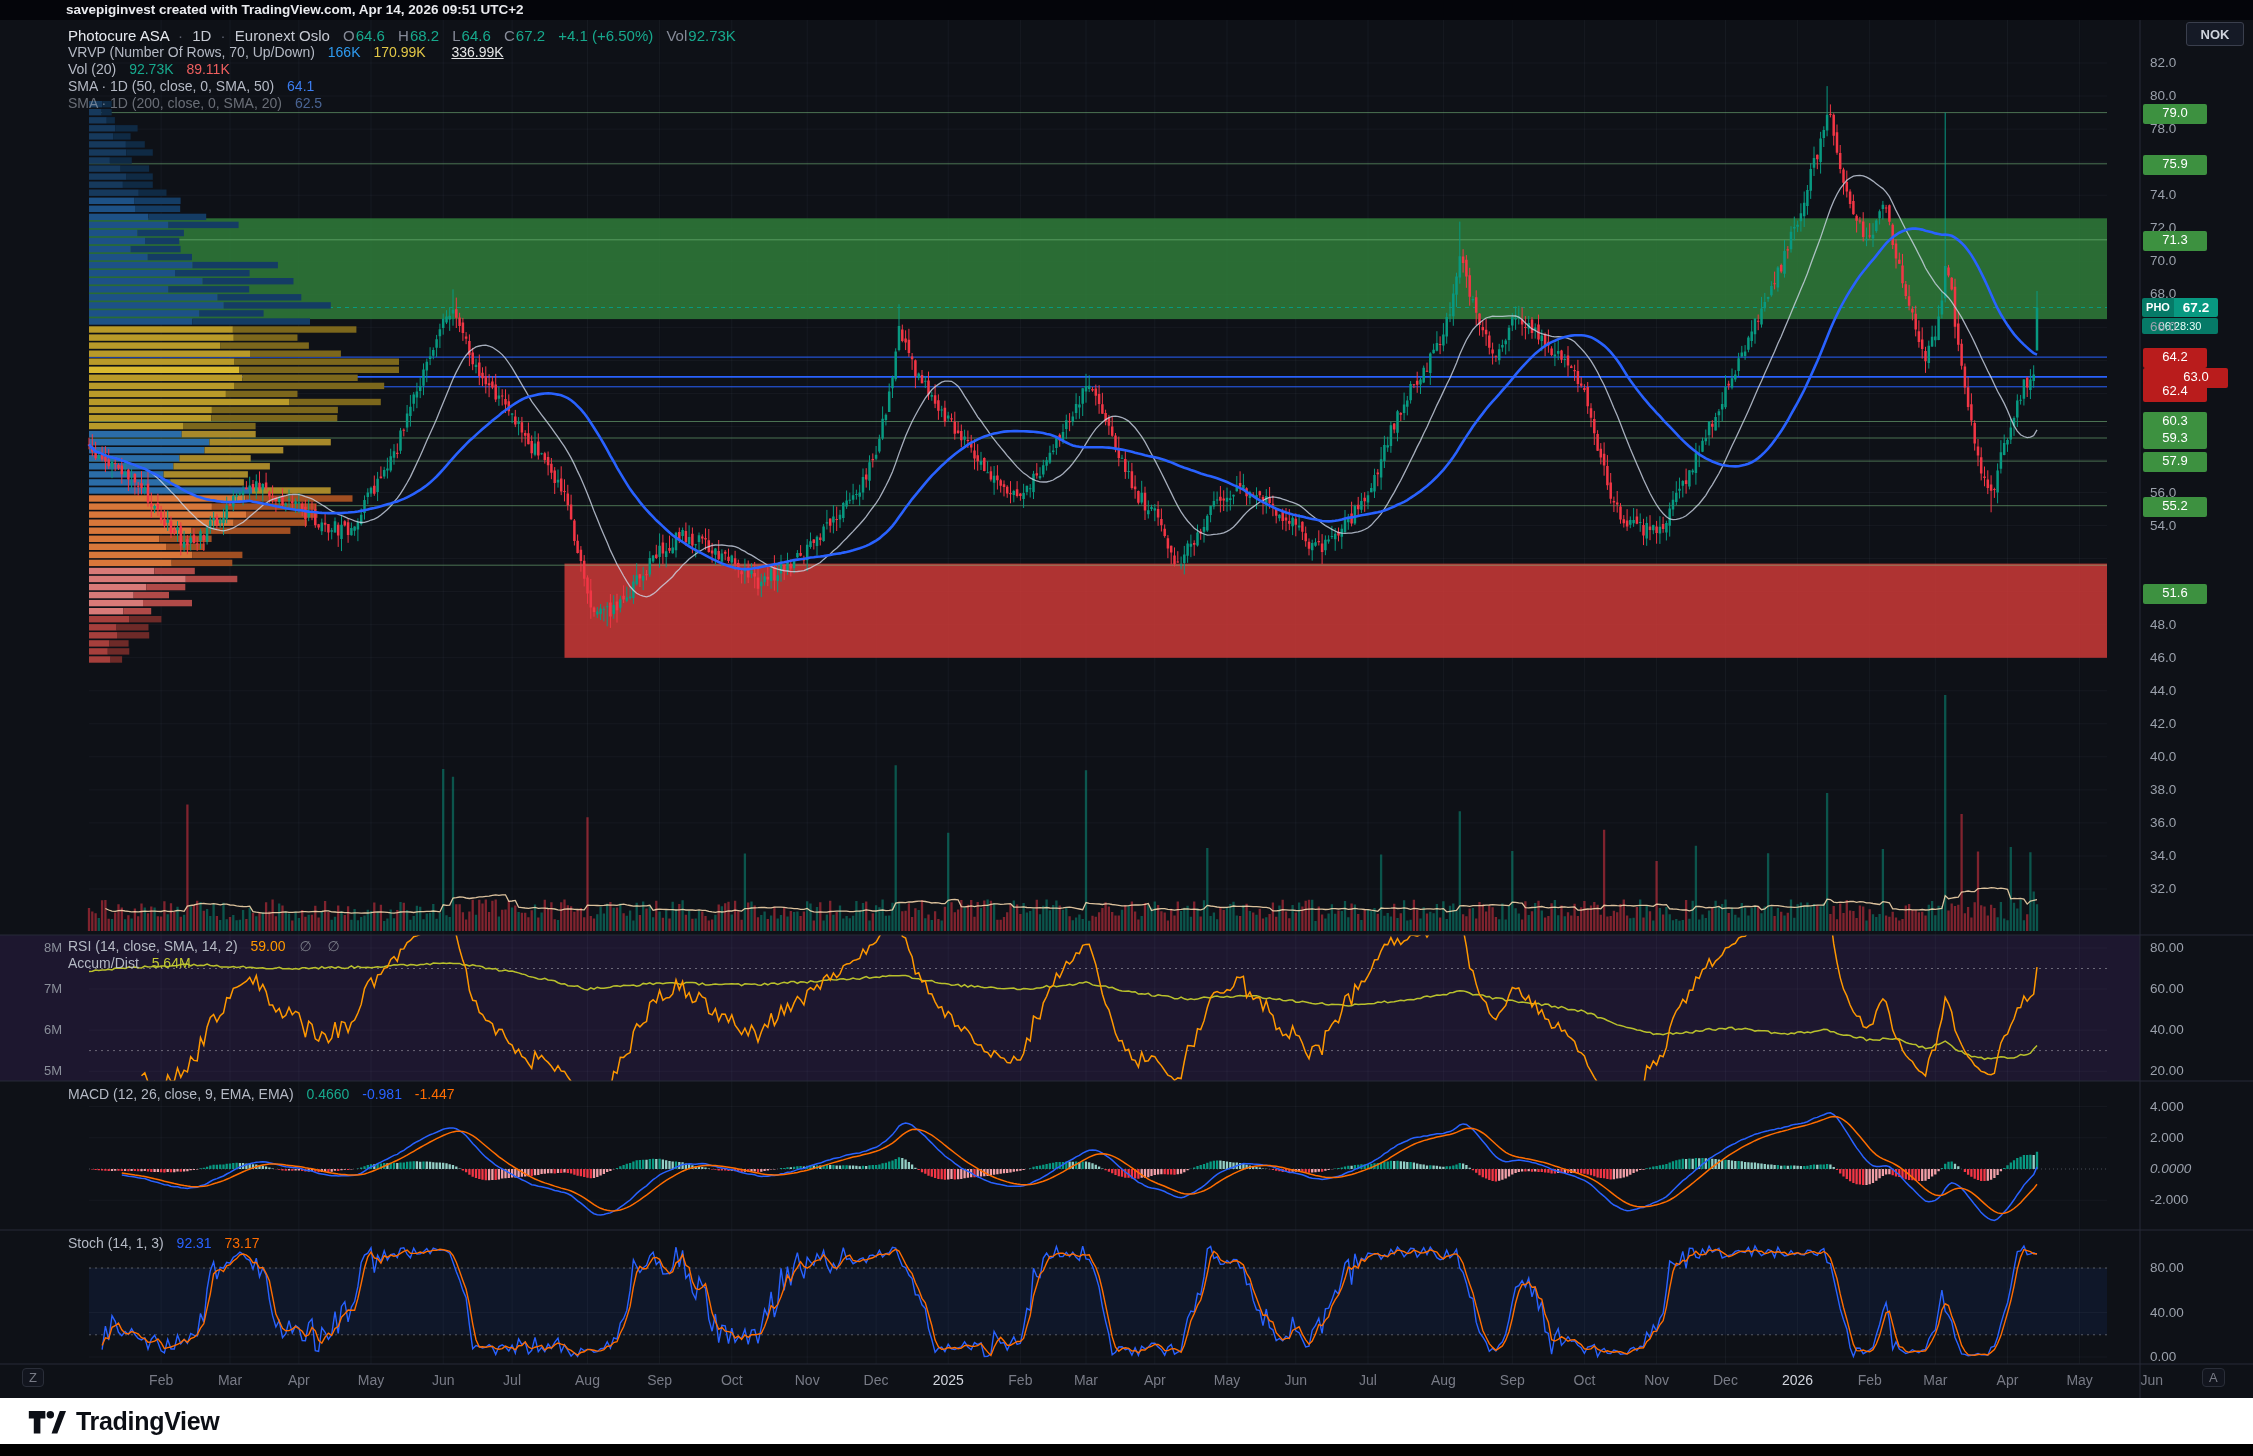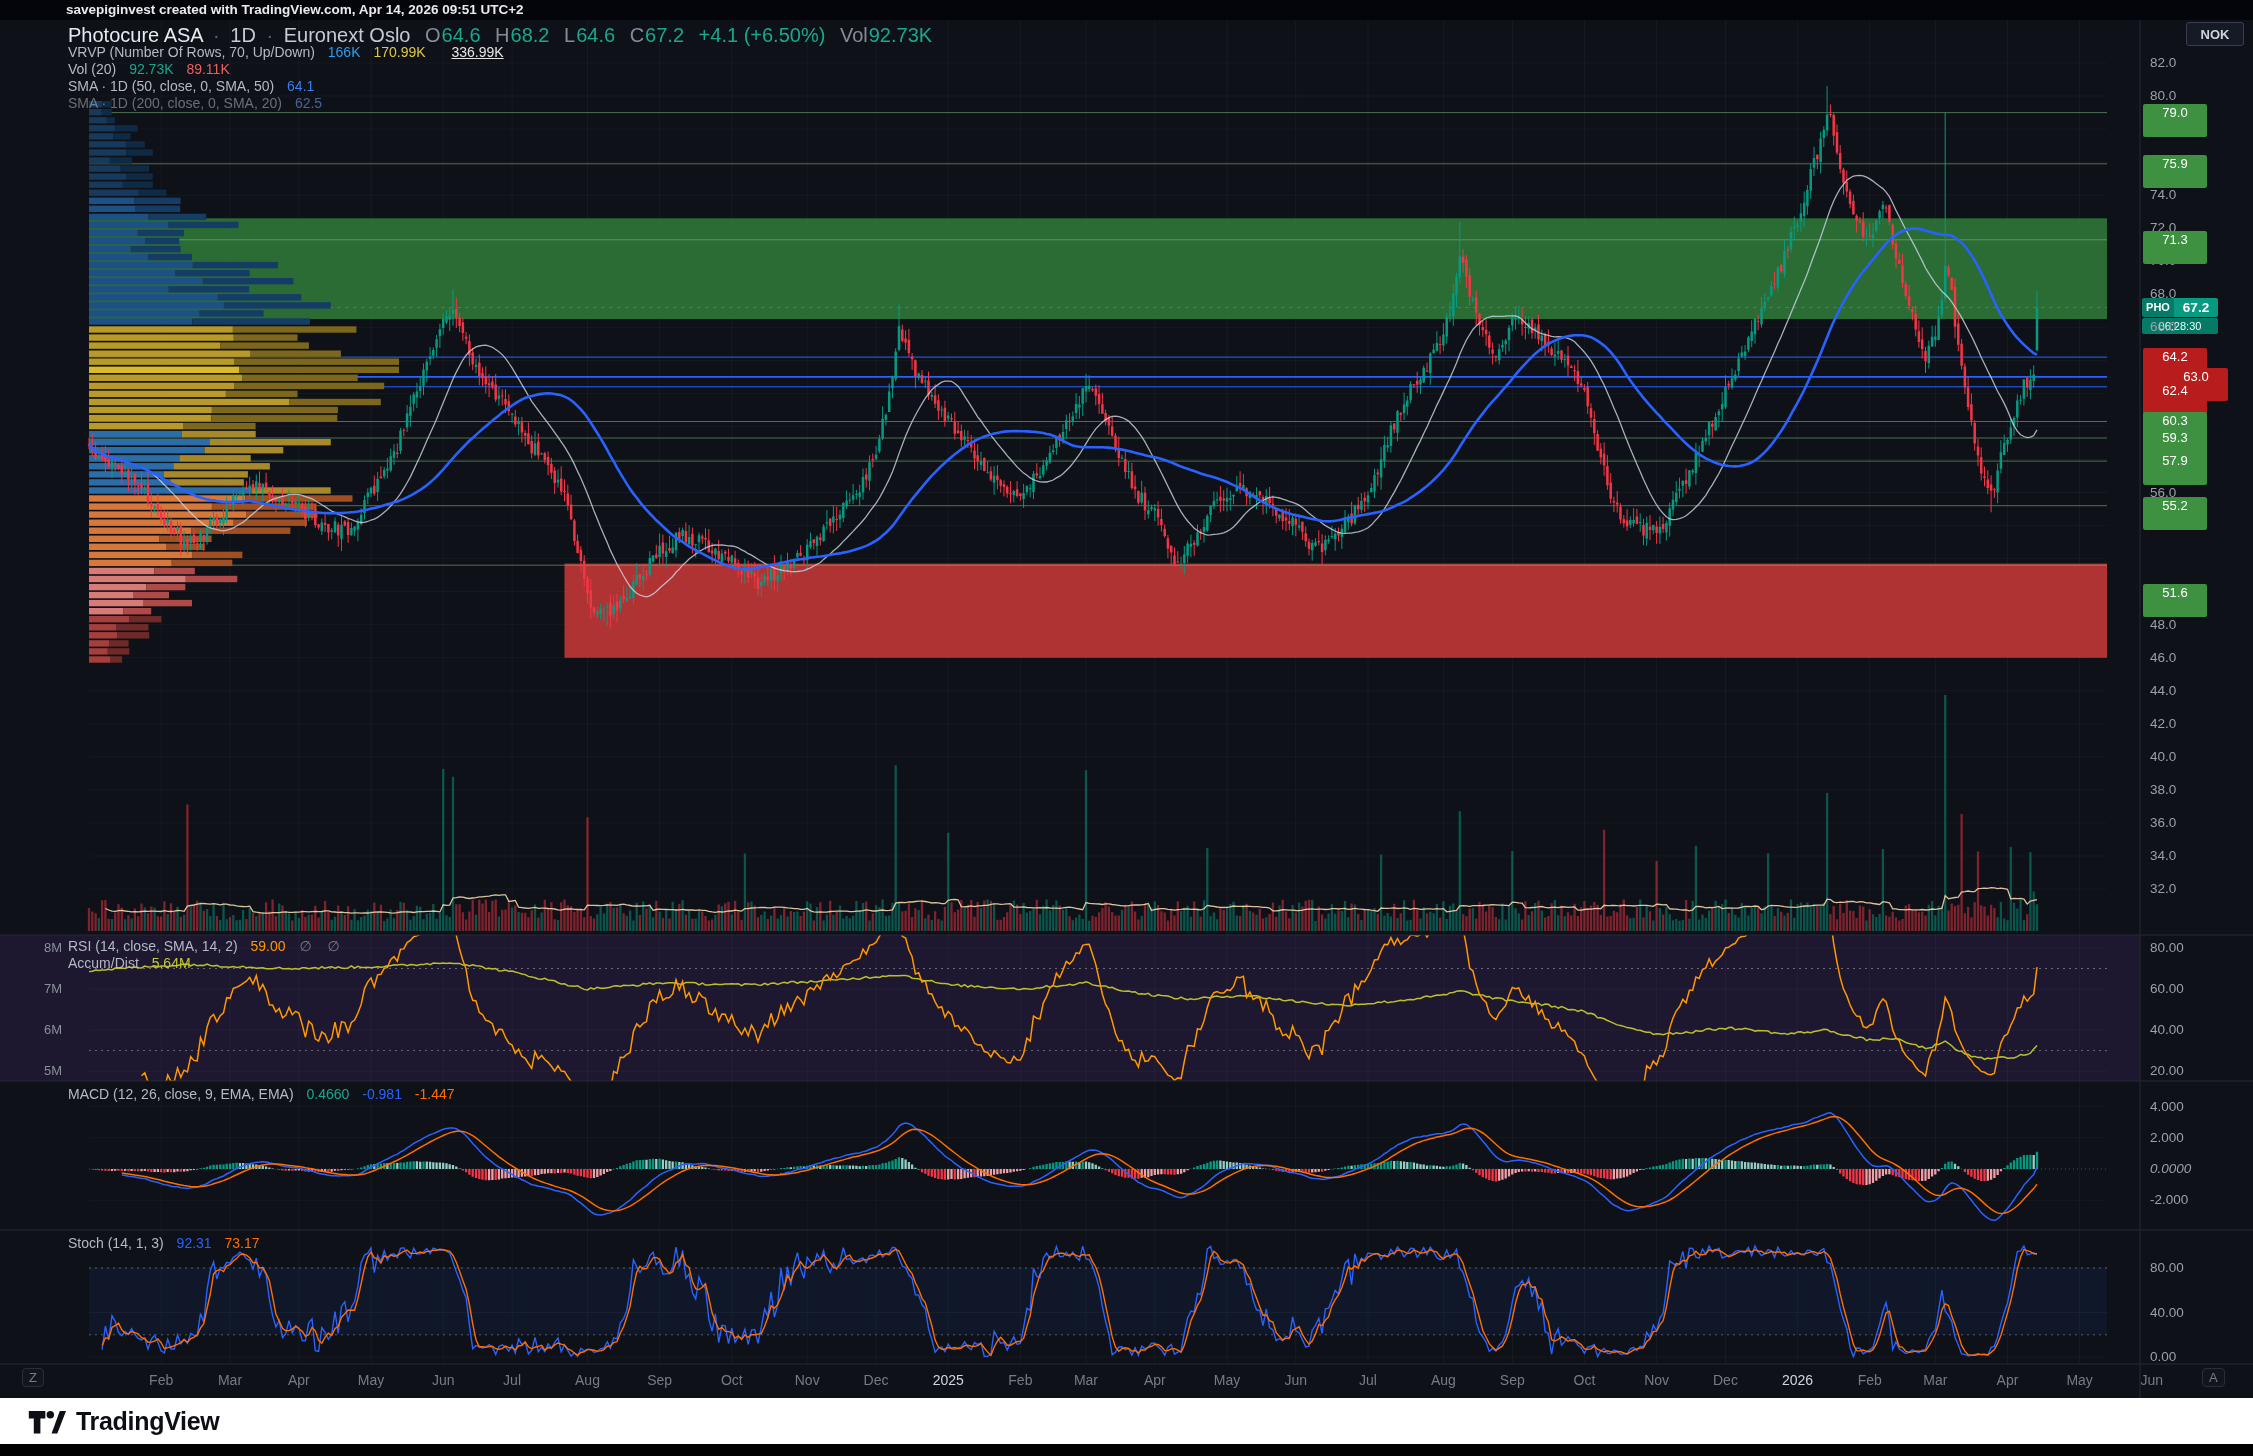--- a/index.html
+++ b/index.html
@@ -3,21 +3,21 @@
 <meta charset="utf-8">
 <style>
   html,body{margin:0;padding:0;background:#000;font-family:"Liberation Sans",sans-serif;}
   #app{position:relative;width:2253px;height:1456px;background:#0e1117;overflow:hidden;}
   .abs{position:absolute;}
   svg#chart-svg{position:absolute;left:0;top:0;}
   #overlays{position:absolute;left:0;top:0;width:2253px;height:1456px;pointer-events:none;}
   .topbar{position:absolute;left:0;top:0;width:2253px;height:20px;background:#04050a;color:#e9eaee;
           font-size:13.5px;font-weight:700;line-height:20px;padding-left:66px;box-sizing:border-box;white-space:nowrap;}
   .legend-row{position:absolute;left:68px;font-size:14px;color:#b6bcc9;white-space:nowrap;line-height:17px;}
-  .legend-row.r1{font-size:20px;}
+  .legend-row.r1{font-size:15px;}
   .tt{color:#e7eaf0;}
   .ts{color:#c6cad3;}
   .sep{color:#5e6370;margin:0 5px;}
   .ol{color:#868b98;margin-left:9px;}
   .ov{color:#17a98d;margin-left:1px;}
   .chg{margin-left:9px;}
   .lbl2{color:#b4b9c4;}
   .v-blue{color:#2e9bf0;margin-left:9px;}
   .v-yellow{color:#e2c747;margin-left:9px;}
   .v-dim{color:#e5e5e5;margin-left:22px;text-decoration:underline;}
@@ -26,21 +26,21 @@
   .v-smablue{color:#3b7df0;margin-left:9px;}
   .v-smablue2{color:#7aa7f8;margin-left:9px;}
   .v-orange{color:#ff9800;margin-left:9px;}
   .v-olive{color:#c3ca34;margin-left:9px;}
   .v-macdblue{color:#2962ff;margin-left:9px;}
   .v-macdorange{color:#ff6d00;margin-left:9px;}
   .dimrow{opacity:0.55;}
   .empt{color:#787b86;margin-left:10px;letter-spacing:6px;}
   .tick{position:absolute;left:2150px;color:#9aa0ab;font-size:13.5px;line-height:18px;}
   .ltick{position:absolute;left:44px;color:#8a8f9a;font-size:13px;line-height:18px;}
-  .badge{position:absolute;left:2143px;width:64px;height:33px;border-radius:2px;color:#fff;
+  .badge{position:absolute;left:2143px;width:64px;height:20px;border-radius:2px;color:#fff;
          font-size:13px;line-height:18px;text-align:center;}
   .badge.green{background:#3d9140;}
   .badge.blue{background:#b91c1c;}
   .pho-tag{width:32px;height:19px;background:#067a67;color:#fff;font-size:11px;font-weight:700;
            line-height:19px;text-align:center;border-radius:2px 0 0 2px;}
   .pho-price{width:44px;height:19px;background:#089981;color:#fff;font-size:13.5px;font-weight:700;
            line-height:19px;text-align:center;border-radius:0 2px 2px 0;}
   .pho-count{width:76px;height:16px;background:#067a67;color:#e8fff9;font-size:11px;
            line-height:16px;text-align:center;border-radius:2px;margin-top:1px;}
   .nok{position:absolute;left:2186px;top:22px;width:58px;height:24px;background:#151a26;border:1px solid #3a3f4d;

